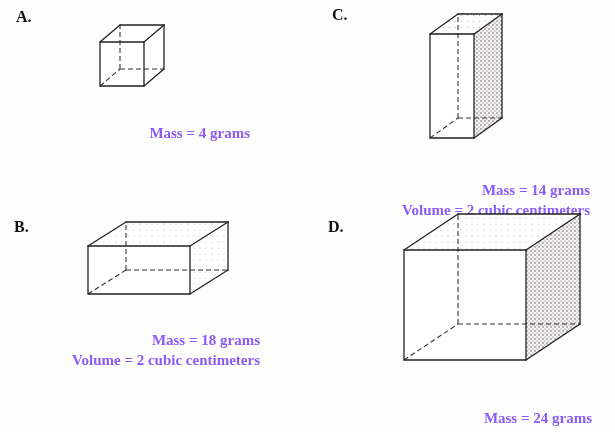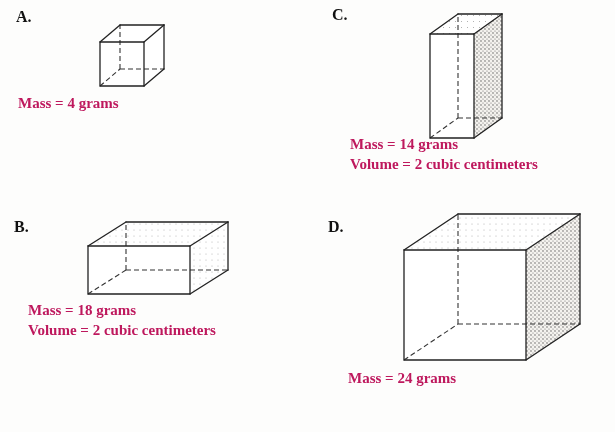--- a/index.html
+++ b/index.html
@@ -22,25 +22,26 @@
     position: absolute;
     font-weight: bold;
     font-size: 16px;
     color: #111;
   }
   .fig {
     position: absolute;
   }
   .caption {
     position: absolute;
-    text-align: left;
+    text-align: right;
     font-weight: bold;
     font-size: 15px;
     line-height: 20px;
-    color: #be185d;
+    color: #8b5cf6;
+    margin-top: 30px;
   }
   svg .edge {
     stroke: #222;
     stroke-width: 1.3;
     fill: none;
     stroke-linecap: round;
   }
   svg .hidden-edge {
     stroke: #333;
     stroke-width: 1.1;
@@ -99,21 +100,21 @@
       <line class="hidden-edge" x1="6" y1="130" x2="34" y2="110"></line>
       <line class="hidden-edge" x1="34" y1="110" x2="78" y2="110"></line>
       <line class="hidden-edge" x1="34" y1="110" x2="34" y2="6"></line>
       <polygon class="edge" points="6,130 50,130 50,26 6,26"></polygon>
       <line class="edge" x1="6" y1="26" x2="34" y2="6"></line>
       <line class="edge" x1="34" y1="6" x2="78" y2="6"></line>
       <line class="edge" x1="78" y1="6" x2="50" y2="26"></line>
       <line class="edge" x1="50" y1="130" x2="78" y2="110"></line>
       <line class="edge" x1="78" y1="110" x2="78" y2="6"></line>
     </svg>
-    <div class="caption" style="left:350px; top:134px; width:240px;font-family:Liberation Serif, serif;">
+    <div class="caption" style="left:350px; top:150px; width:240px;font-family:Liberation Serif, serif;">
       <div>Mass = 14 grams</div>
       <div>Volume = 2 cubic centimeters</div>
     </div>
   </div>
 
   <div class="option">
     <span class="option-letter" style="left:14px; top:218px;">B.</span>
     <svg class="fig" style="left:84px; top:216px;" width="150" height="84" viewBox="0 0 150 84">
       <defs>
         <pattern id="stippleB-light" width="6" height="6" patternUnits="userSpaceOnUse">
@@ -160,18 +161,18 @@
       <line class="hidden-edge" x1="6" y1="150" x2="60" y2="114"></line>
       <line class="hidden-edge" x1="60" y1="114" x2="182" y2="114"></line>
       <line class="hidden-edge" x1="60" y1="114" x2="60" y2="4"></line>
       <polygon class="edge" points="6,150 128,150 128,40 6,40"></polygon>
       <line class="edge" x1="6" y1="40" x2="60" y2="4"></line>
       <line class="edge" x1="60" y1="4" x2="182" y2="4"></line>
       <line class="edge" x1="182" y1="4" x2="128" y2="40"></line>
       <line class="edge" x1="128" y1="150" x2="182" y2="114"></line>
       <line class="edge" x1="182" y1="114" x2="182" y2="4"></line>
     </svg>
-    <div class="caption" style="left:348px; top:368px; width:244px;">
+    <div class="caption" style="left:348px; top:378px; width:244px;">
       <div>Mass = 24 grams</div>
     </div>
   </div>
 
 </div>
 
 </body></html>

